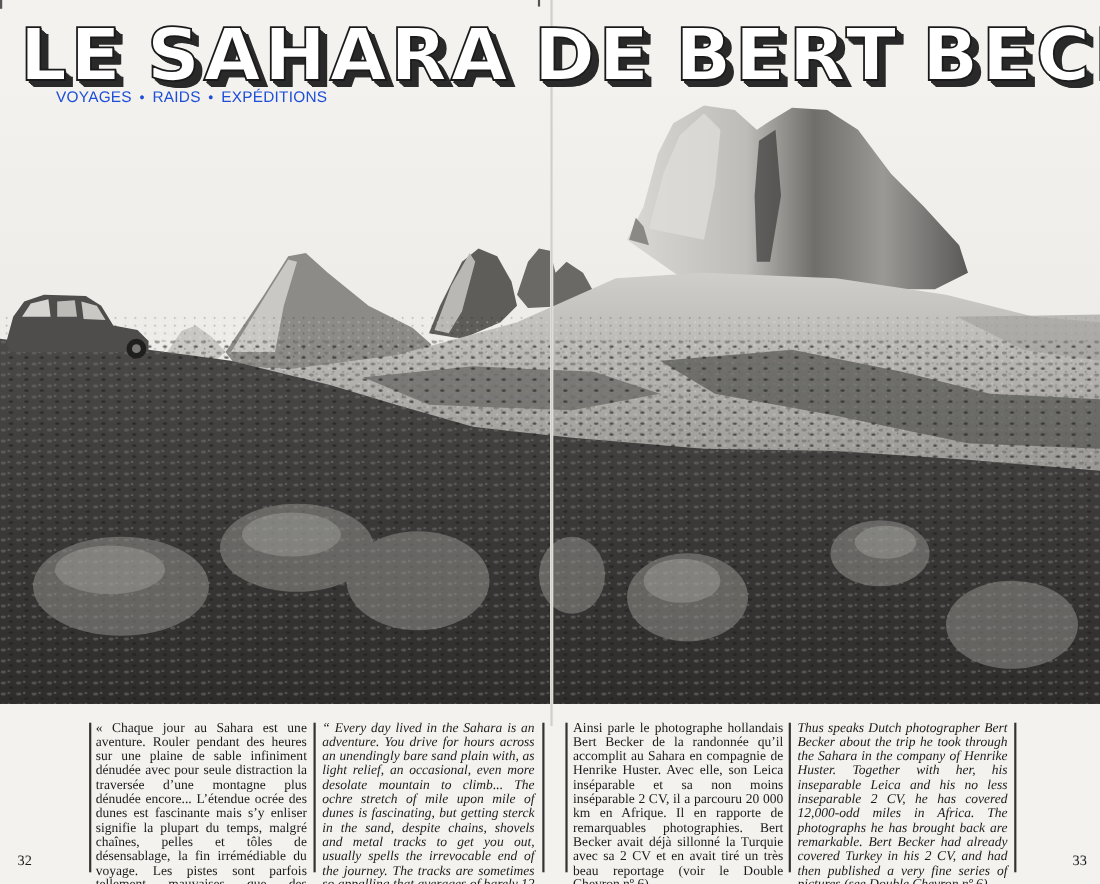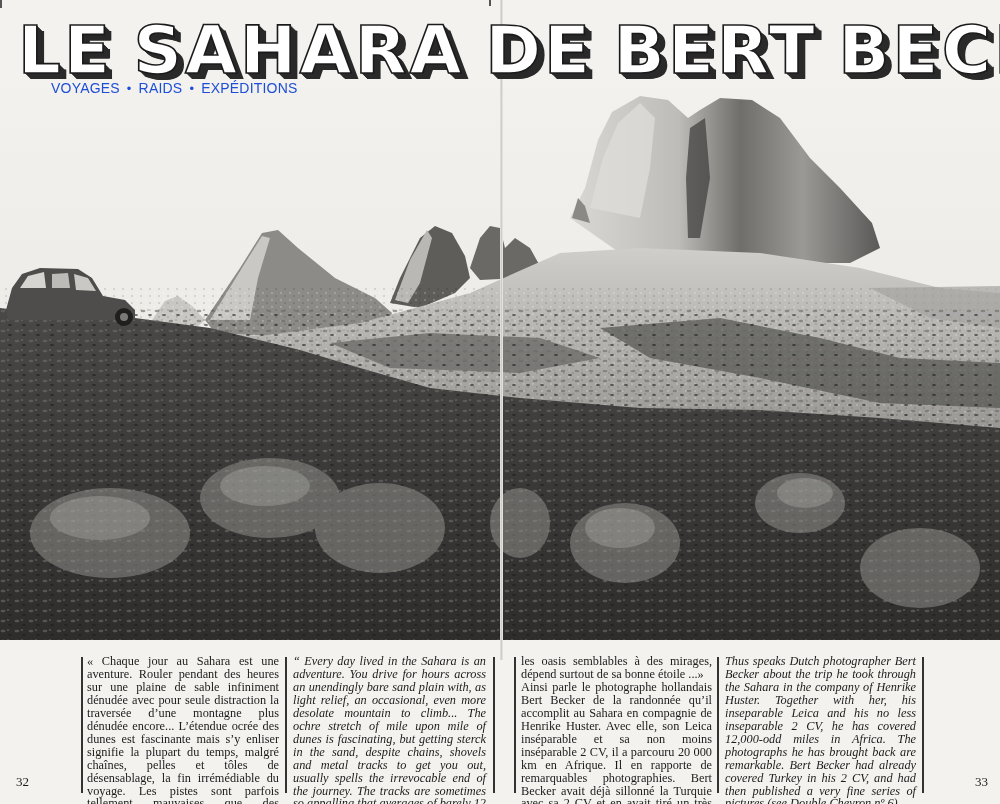--- a/index.html
+++ b/index.html
@@ -185,21 +185,20 @@
 
   <div class="col" style="left:87px; width:192px;">
     <p>« Chaque jour au Sahara est une aventure. Rouler pendant des heures sur une plaine de sable infiniment dénudée avec pour seule distraction la traversée d’une montagne plus dénudée encore... L’étendue ocrée des dunes est fascinante mais s’y enliser signifie la plupart du temps, malgré chaînes, pelles et tôles de désensablage, la fin irrémédiable du voyage. Les pistes sont parfois tellement mauvaises que des moyennes de 20 km/h sont fréquentes et l’arrivée du voyageur au jour prévu dans</p>
   </div>
 
   <div class="col it" style="left:293px; width:193px;">
     <p>“ Every day lived in the Sahara is an adventure. You drive for hours across an unendingly bare sand plain with, as light relief, an occasional, even more desolate mountain to climb... The ochre stretch of mile upon mile of dunes is fascinating, but getting sterck in the sand, despite chains, shovels and metal tracks to get you out, usually spells the irrevocable end of the journey. The tracks are sometimes so appalling that averages of barely 12 m.p.h. are quite usual, and the traveller’s arrival at a mirage-like</p>
   </div>
 
   <div class="col" style="left:521px; width:191px;">
-    <p>les oasis semblables à des mirages, dépend surtout de sa bonne étoile ...»</p>
     <p>Ainsi parle le photographe hollandais Bert Becker de la randonnée qu’il accomplit au Sahara en compagnie de Henrike Huster. Avec elle, son Leica inséparable et sa non moins inséparable 2 CV, il a parcouru 20 000 km en Afrique. Il en rapporte de remarquables photographies. Bert Becker avait déjà sillonné la Turquie avec sa 2 CV et en avait tiré un très beau reportage (voir le Double Chevron nº 6).</p>
   </div>
 
   <div class="col it" style="left:725px; width:191px;">
     <p>Thus speaks Dutch photographer Bert Becker about the trip he took through the Sahara in the company of Henrike Huster. Together with her, his inseparable Leica and his no less inseparable 2 CV, he has covered 12,000-odd miles in Africa. The photographs he has brought back are remarkable. Bert Becker had already covered Turkey in his 2 CV, and had then published a very fine series of pictures (see Double Chevron nº 6).</p>
   </div>
 
   <div class="page-num" style="left:16px;">32</div>
   <div class="page-num" style="left:975px;text-align:center;">33</div>
 

